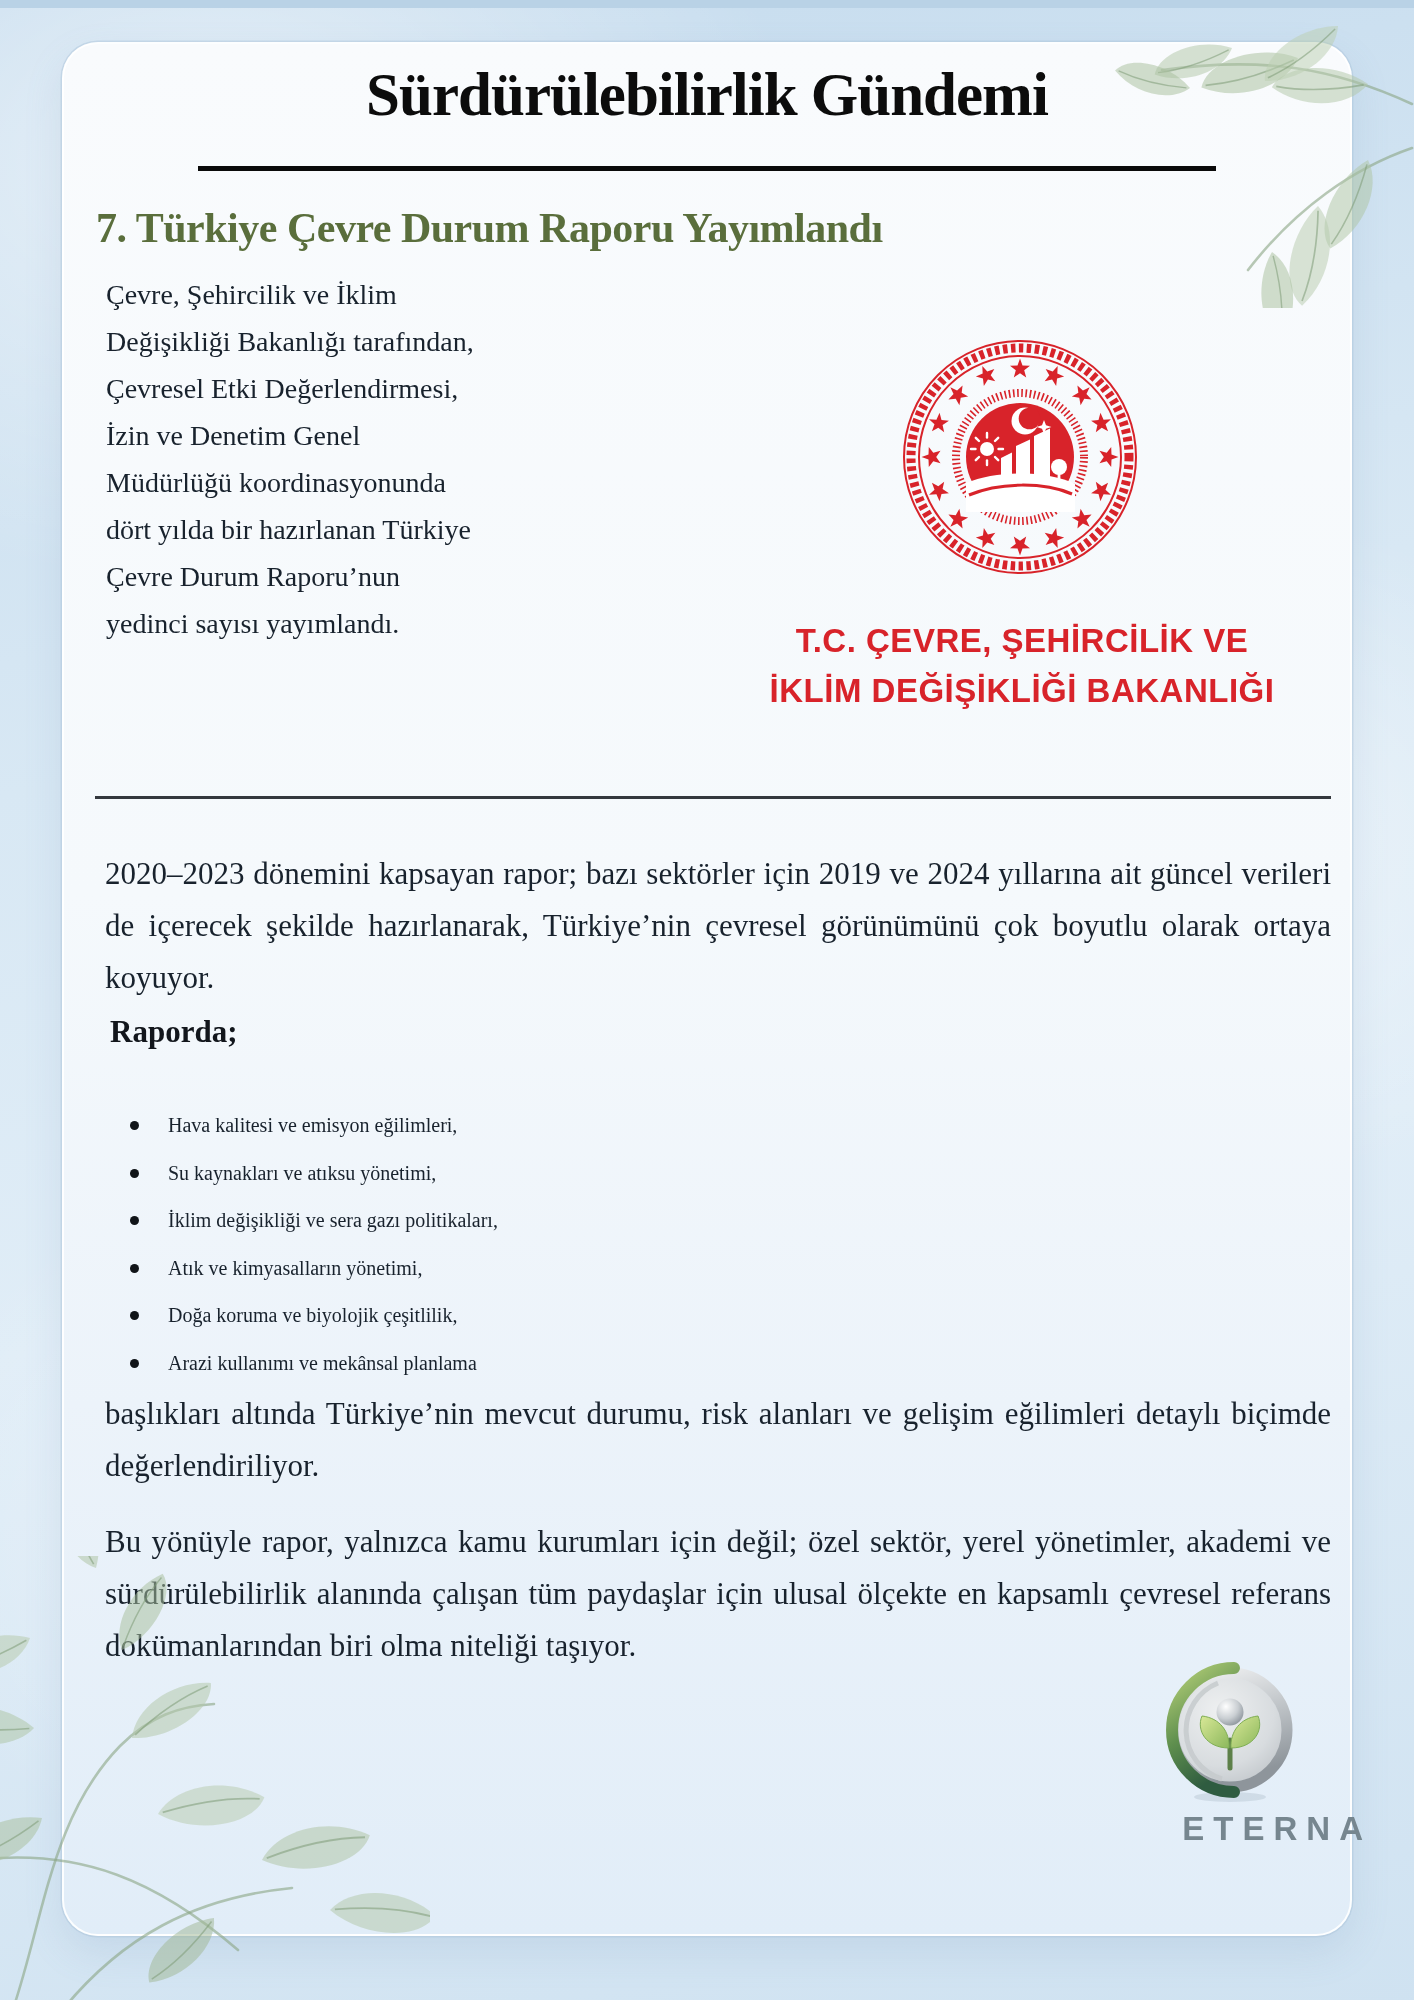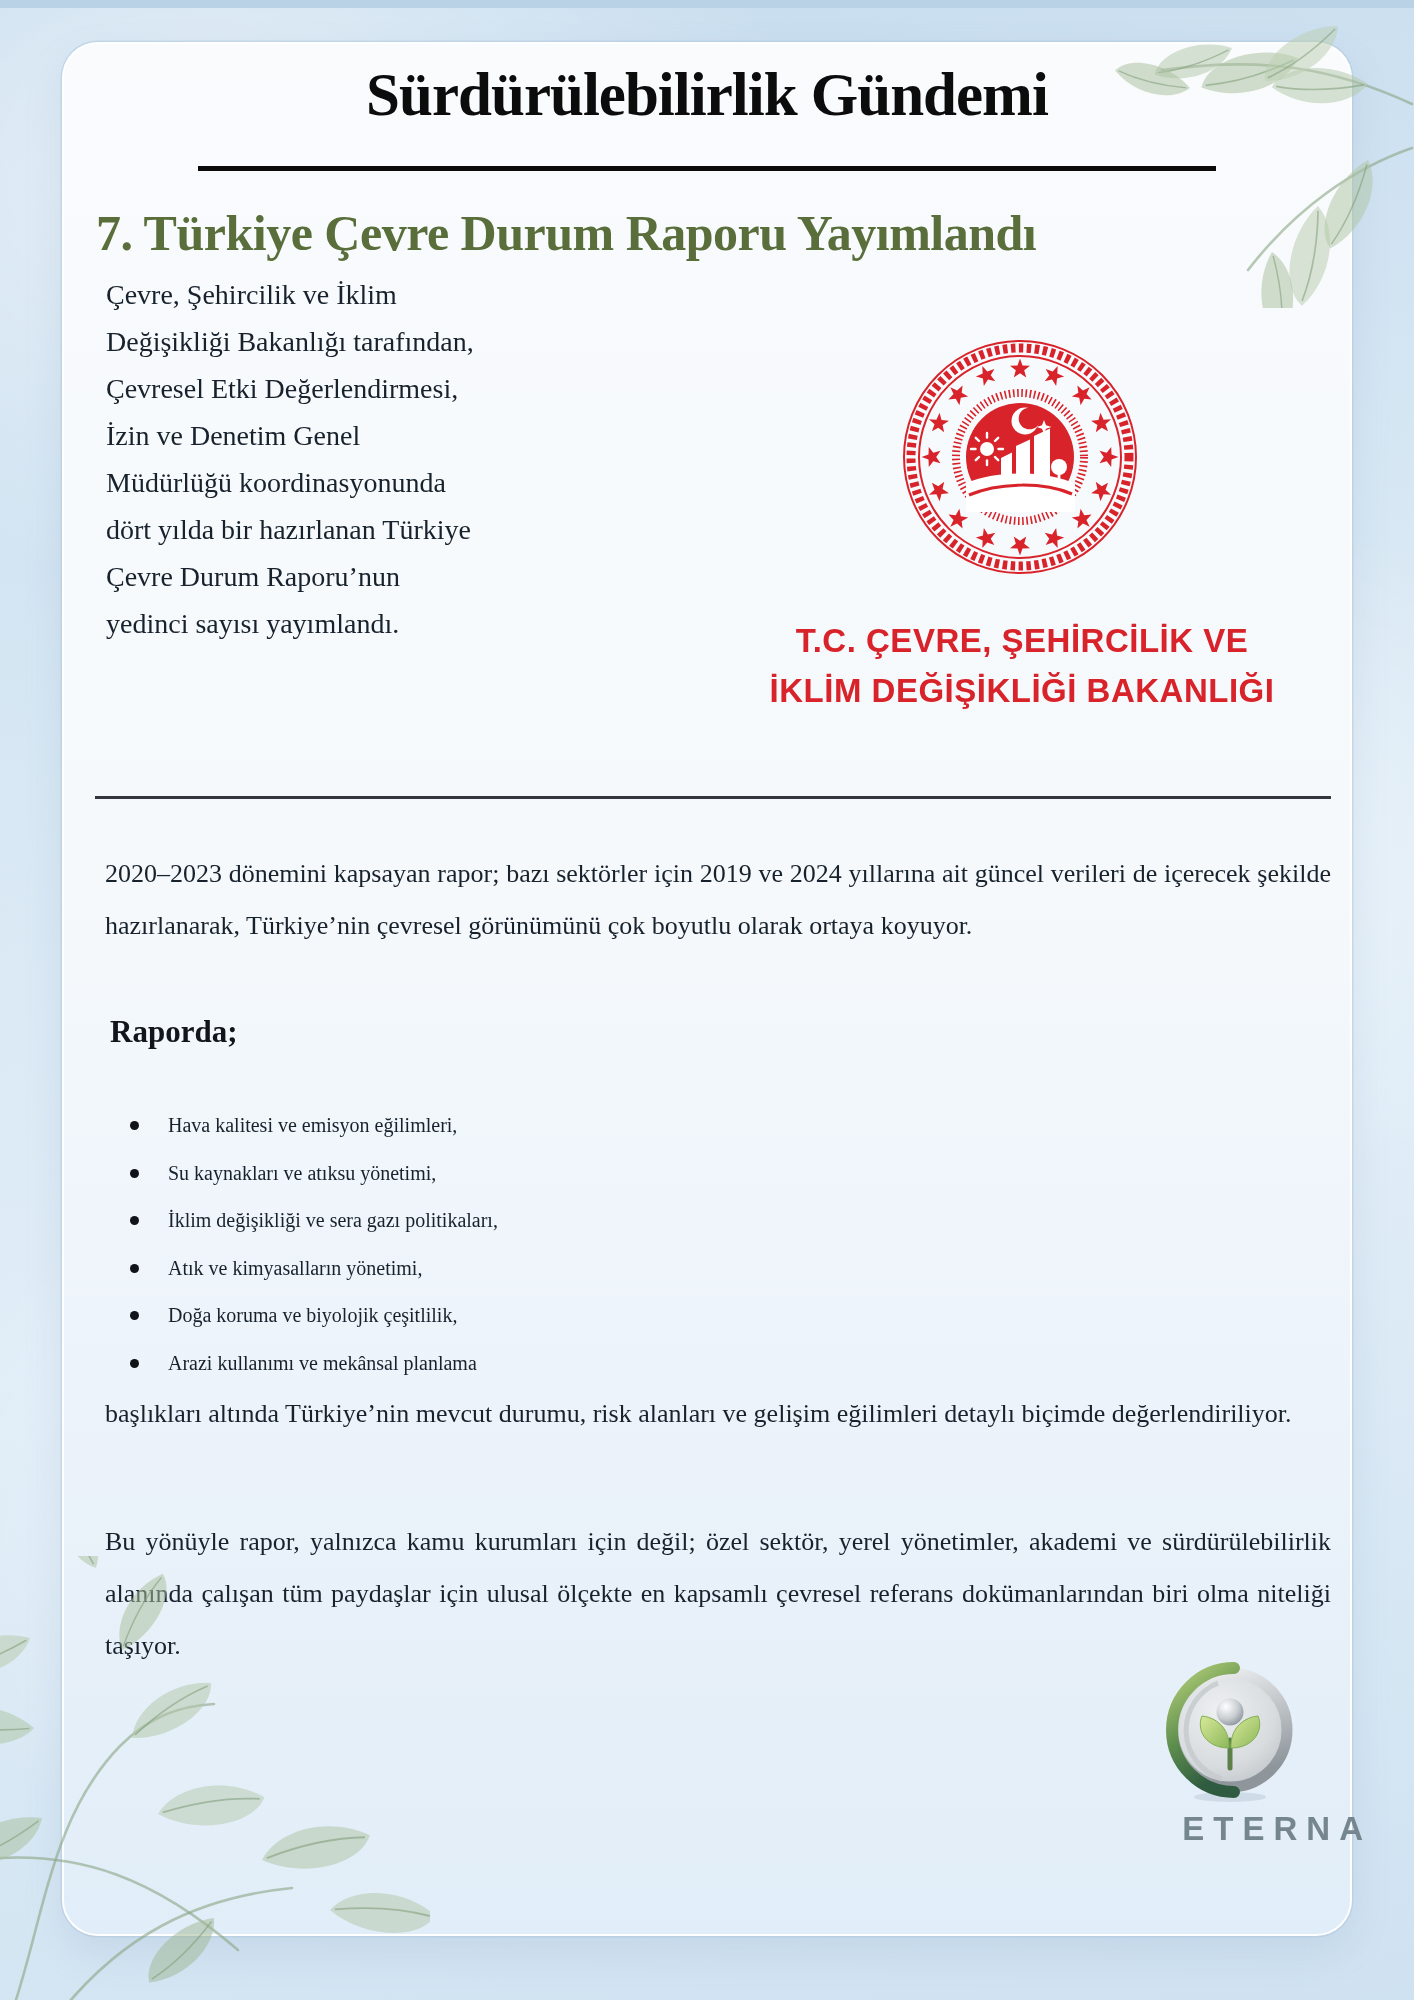--- a/index.html
+++ b/index.html
@@ -21,35 +21,35 @@
   .doc-title{
     position:absolute;left:0;right:0;top:52px;text-align:center;
     font-size:61px;font-weight:700;color:#0c0c0c;letter-spacing:-1px;
   }
   .title-rule{
     position:absolute;top:158px;left:50%;transform:translateX(-50%);
     width:1018px;height:5px;background:#0a0a0a;
   }
   .section-heading{
     position:absolute;left:96px;top:196px;width:1240px;
-    font-size:50px;font-weight:700;color:#5a6e3c;letter-spacing:-.5px;
+    font-size:42px;font-weight:700;color:#5a6e3c;letter-spacing:-.5px;
   }
   .intro-text{
     position:absolute;left:106px;top:263px;width:540px;
     font-size:28px;line-height:47px;white-space:pre-line;color:#18222d;
   }
   .ministry-emblem{position:absolute;left:898px;top:327px;width:244px;height:244px;}
   .ministry-name{
     position:absolute;left:726px;top:608px;width:592px;text-align:center;
     font-family:"Liberation Sans","DejaVu Sans",sans-serif;
     font-size:33px;line-height:50px;font-weight:700;color:#d8232a;white-space:pre-line;
     letter-spacing:.5px;
   }
   .divider{position:absolute;left:95px;top:788px;width:1236px;height:3px;background:#34383e;}
-  .para{font-size:26px;line-height:52px;text-align:justify;color:#18222d;}
+  .para{font-size:31px;line-height:52px;text-align:justify;color:#18222d;}
   .para-summary{position:absolute;left:105px;top:840px;width:1226px;}
   .list-label{position:absolute;left:110px;top:1006px;font-size:31px;font-weight:700;color:#12161c;}
   .topics{position:absolute;left:120px;top:1094px;width:1160px;margin:0;padding:0;list-style:none;}
   .topics li{
     position:relative;padding-left:48px;font-size:20px;line-height:47.6px;color:#18222d;
   }
   .topics li::before{
     content:"";position:absolute;left:10px;top:19px;width:9px;height:9px;border-radius:50%;background:#101418;
   }
   .para-continuation{position:absolute;left:105px;top:1380px;width:1226px;}

